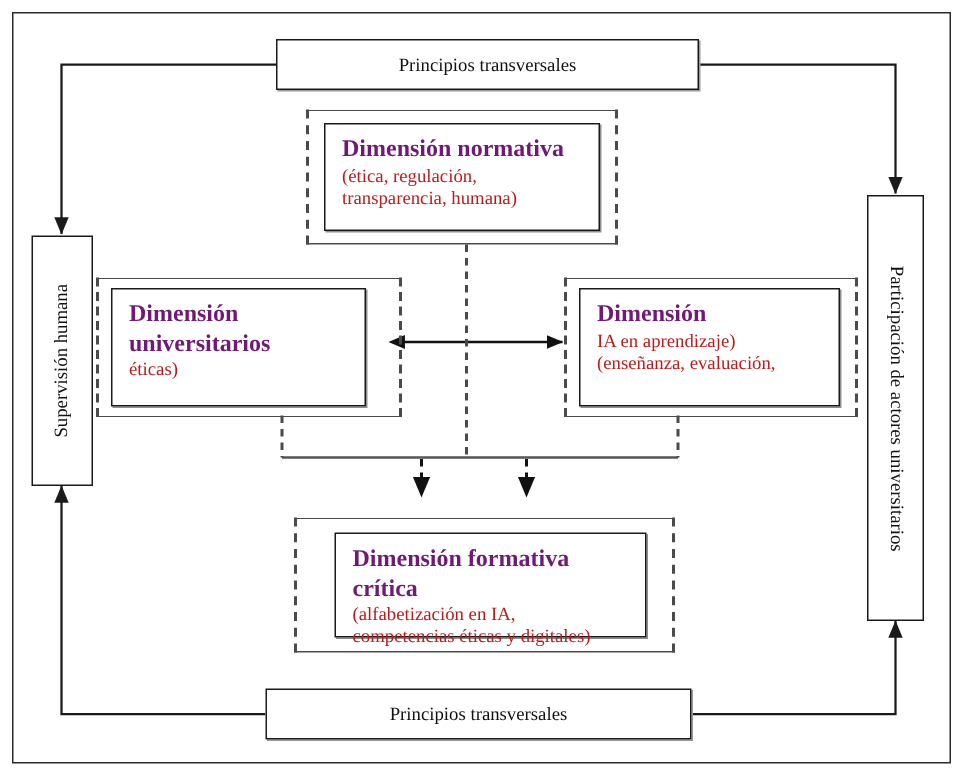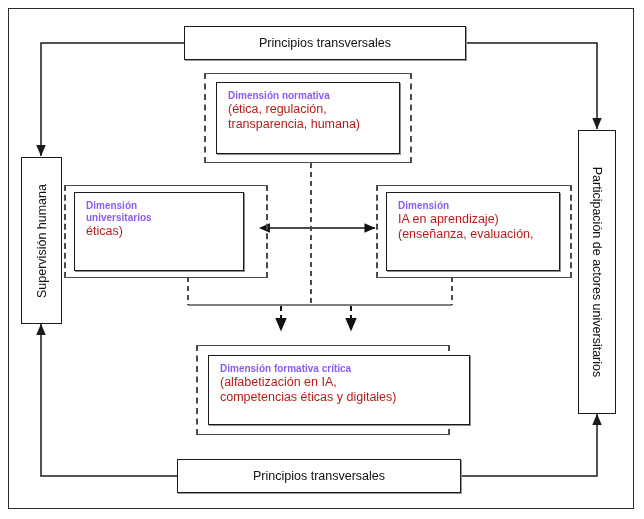--- a/index.html
+++ b/index.html
@@ -5,21 +5,21 @@
   html, body {
     margin: 0;
     padding: 0;
     background: #ffffff;
   }
   #canvas {
     position: relative;
     width: 644px;
     height: 519px;
     background: #ffffff;
-    font-family: Liberation Sans, sans-serif;
+    font-family: Liberation Serif, serif;
     overflow: hidden;
   }
   
   .outer-frame {
     position: absolute;
     left: 8px;
     top: 8px;
     width: 626px;
     height: 501px;
     border: 1px solid #2b2b2b;
@@ -81,22 +81,22 @@
   .dim-box {
     position: absolute;
     border: 1.5px solid #1a1a1a;
     background: #ffffff;
     box-sizing: border-box;
     padding: 7px 10px 7px 11px;
     box-shadow: 1px 1px 0 0 #8f8f8f;
   }
   .dim-title {
     font-weight: bold;
-    font-size: 10px;
-    color: #8b5cf6;
+    font-size: 16px;
+    color: #701a75;
     line-height: 1.22;
     display: block;
   }
   .dim-sub {
     font-size: 12.5px;
     color: #b91c1c;
     line-height: 1.22;
     display: block;
   }
 </style>
@@ -194,19 +194,19 @@
   </div>
 
   <div class="dwrap" style="left:376px; top:185px; width:196px; height:93px;"></div>
   <div class="dim-box" style="left:386px; top:192px; width:174px; height:79px;">
     <span class="dim-title">Dimensión</span>
     <span class="dim-sub">IA en aprendizaje)</span>
     <span class="dim-sub">(enseñanza, evaluación,</span>
   </div>
 
   <div class="dwrap" style="left:196px; top:345px; width:254px; height:90px;"></div>
-  <div class="dim-box" style="left:208px; top:355px; width:262px; height:70px;">
+  <div class="dim-box" style="left:223px; top:355px; width:208px; height:70px;">
     <span class="dim-title">Dimensión formativa crítica</span>
     <span class="dim-sub">(alfabetización en IA,</span>
     <span class="dim-sub">competencias éticas y digitales)</span>
   </div>
 
 </div>
 
 </body></html>

